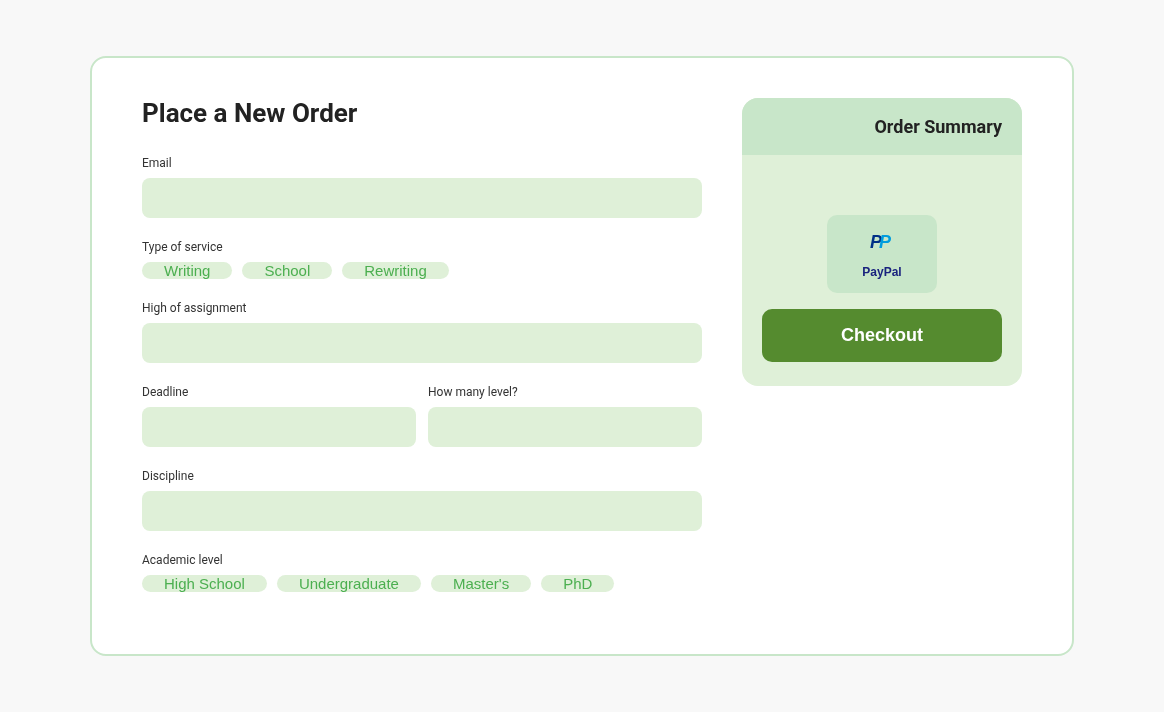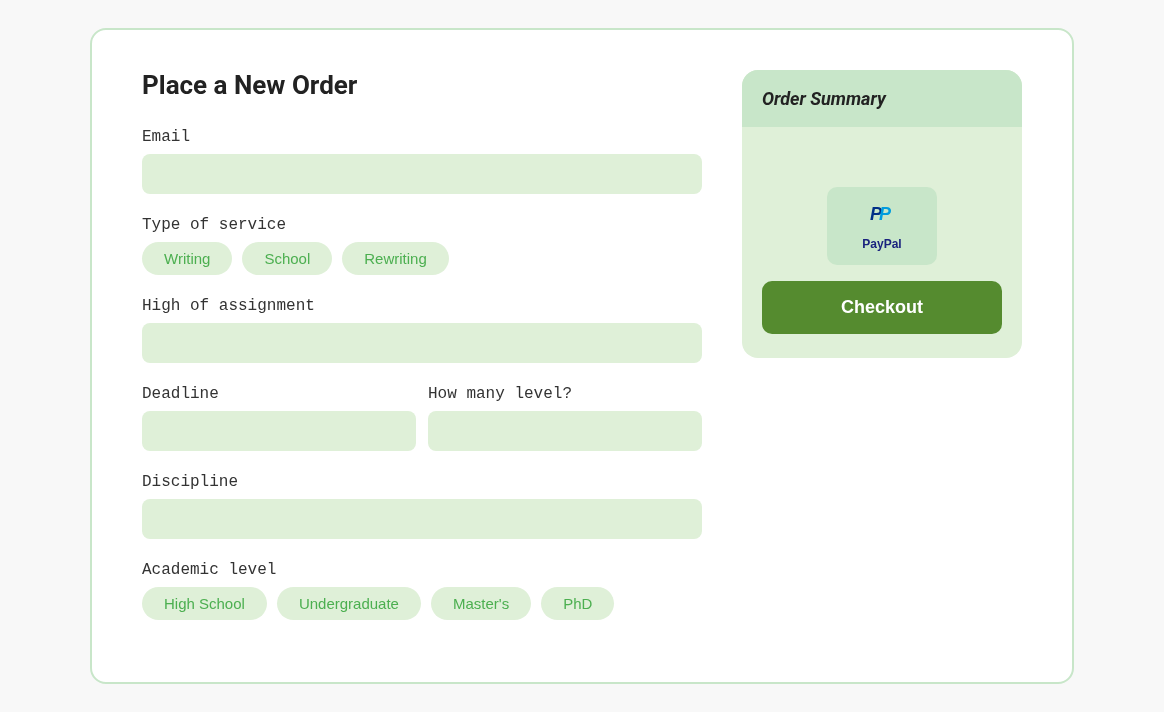--- a/index.html
+++ b/index.html
@@ -39,25 +39,24 @@
       font-weight: 700;
       color: #222;
       margin-bottom: 28px;
     }
 
     .form-group {
       margin-bottom: 22px;
     }
 
     .form-label {
-      font-size: 16px;
+      font-size: 12px;
       color: #333;
       margin-bottom: 8px;
       display: block;
-      font-family: Liberation Mono, monospace;
     }
 
     .form-input {
       width: 100%;
       background: #dff0d8;
       border: none;
       border-radius: 8px;
       padding: 12px 14px;
       font-size: 14px;
       color: #333;
@@ -67,21 +66,21 @@
     .toggle-group {
       display: flex;
       gap: 10px;
       flex-wrap: wrap;
     }
 
     .toggle-btn {
       background: #dff0d8;
       border: none;
       border-radius: 20px;
-      padding: 8px 22px;
+      padding: 0 22px;
       font-size: 15px;
       color: #4caf50;
       cursor: pointer;
       font-weight: 500;
       transition: background 0.2s;
     }
 
     .two-col {
       display: flex;
       gap: 12px;
@@ -99,23 +98,22 @@
       display: flex;
       flex-direction: column;
       align-items: center;
     }
 
     .order-summary-header {
       width: 100%;
       background: #c8e6c9;
       border-radius: 16px 16px 0 0;
       padding: 18px 20px;
-      text-align: left;
+      text-align: right;
       margin-bottom: 60px;
-      font-style: italic;
     }
 
     .order-summary-title {
       font-size: 18px;
       font-weight: 700;
       color: #222;
     }
 
     .payment-options {
       display: flex;

